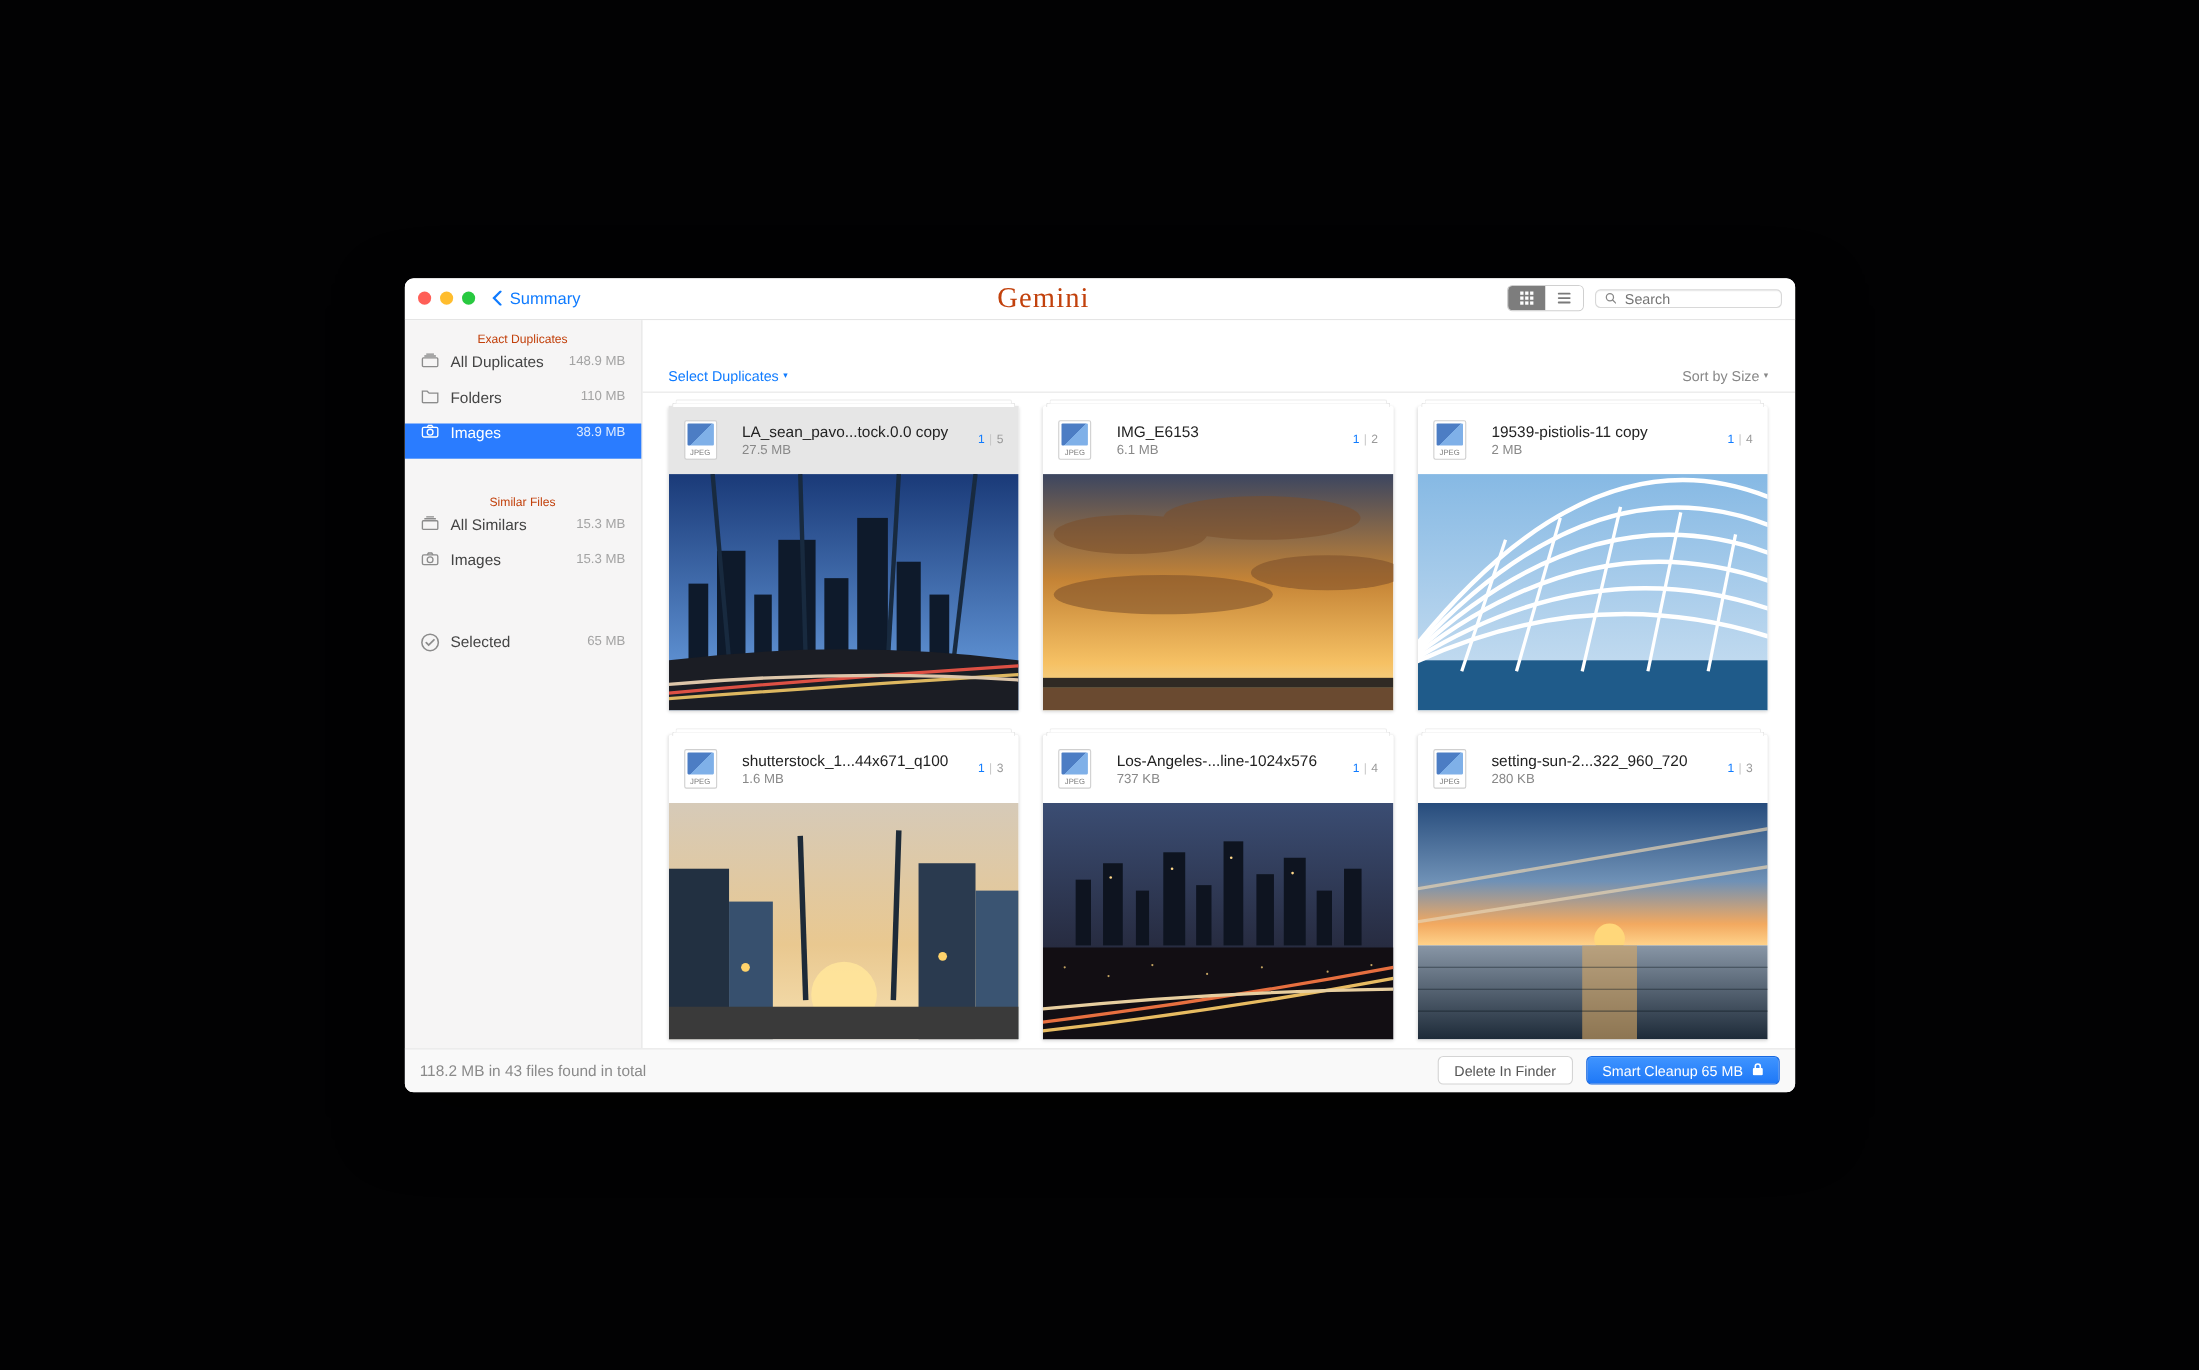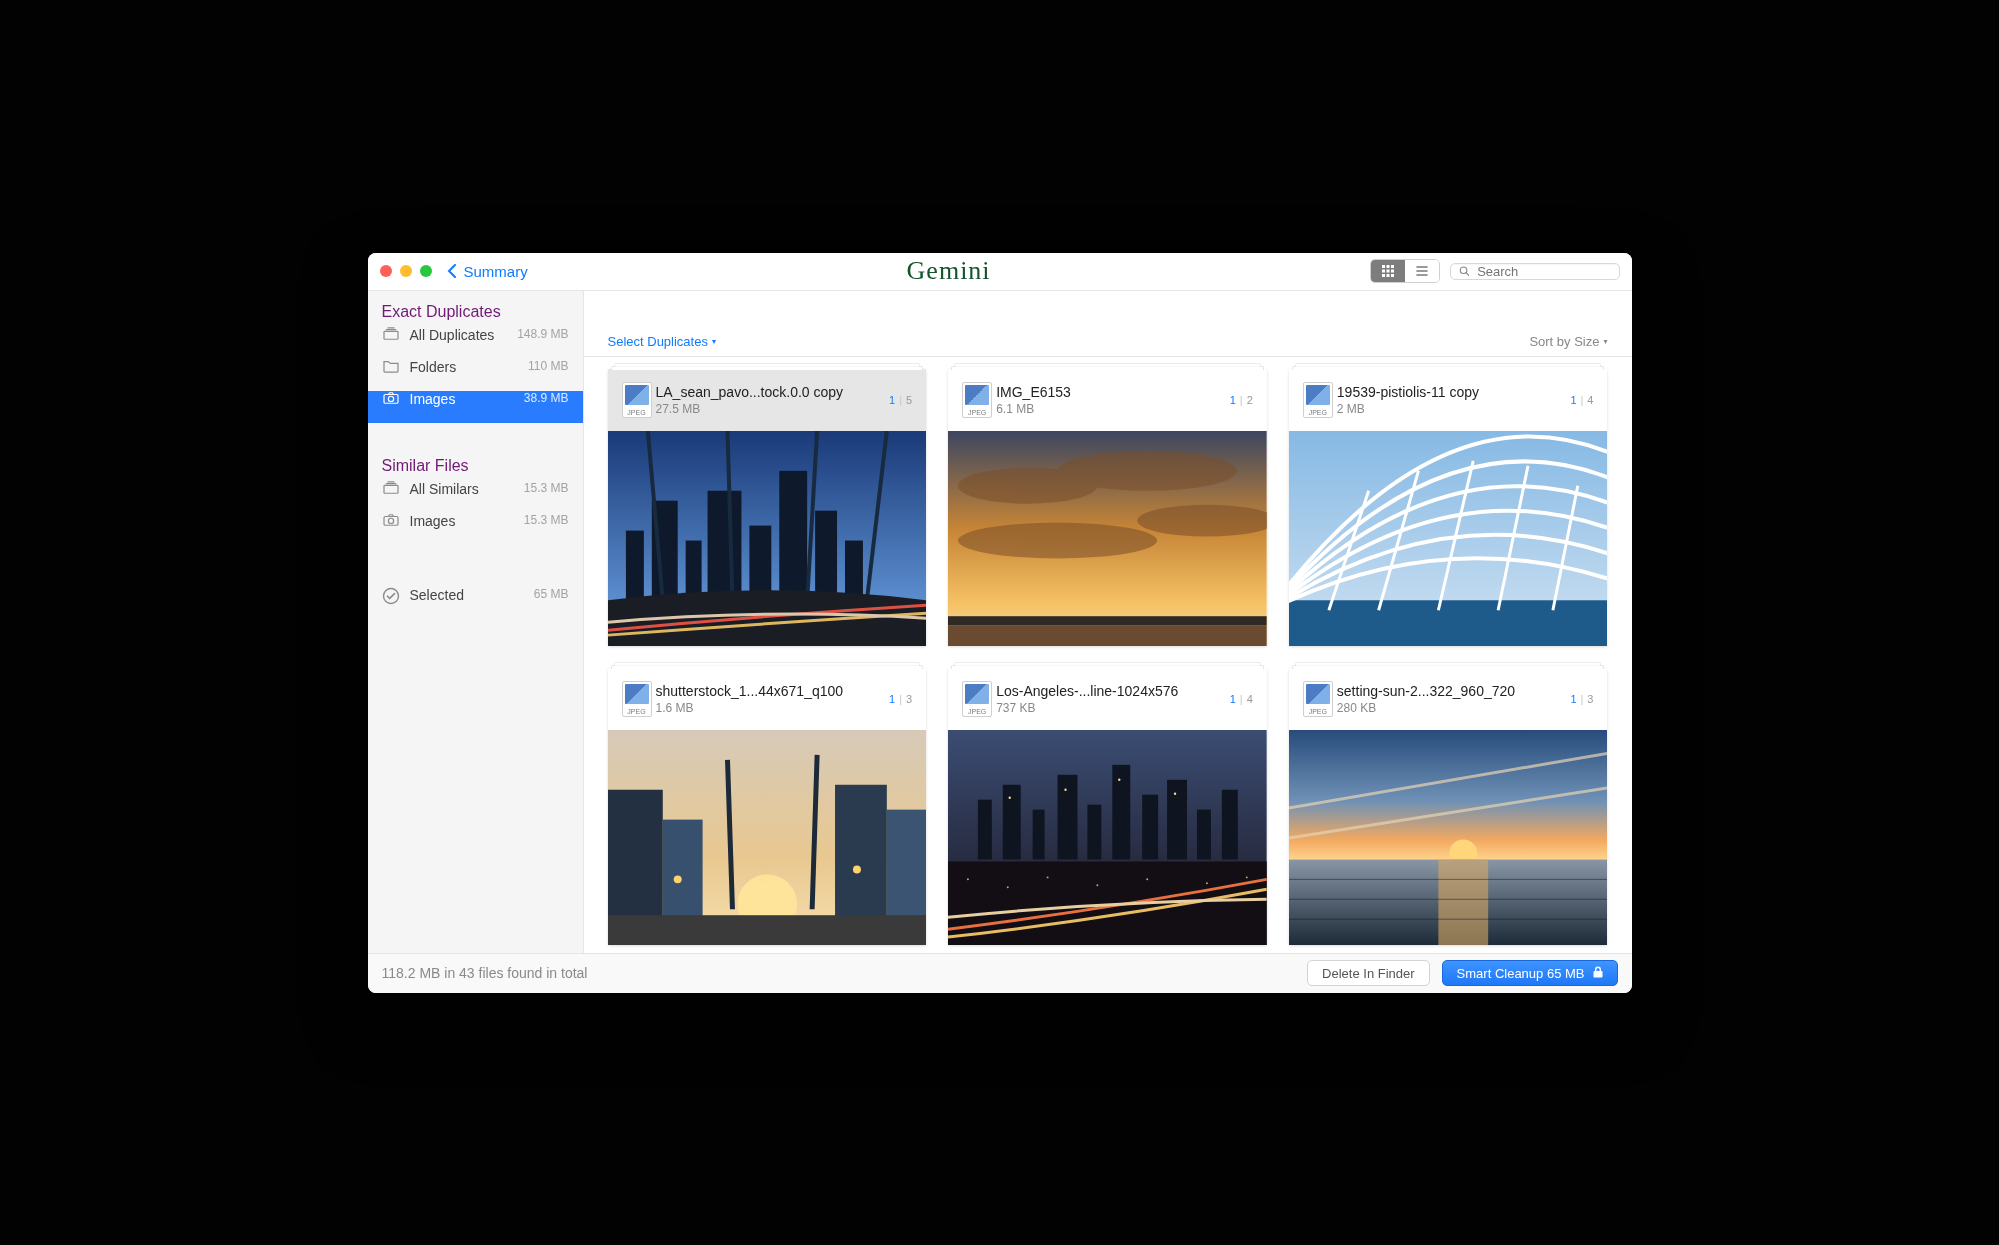--- a/index.html
+++ b/index.html
@@ -44,21 +44,21 @@
     padding: 0 12px;
     gap: 8px;
     background: #fff;
   }
   .traffic { display: flex; gap: 8px; margin-right: 6px; }
   .tl { width: 12px; height: 12px; border-radius: 50%; }
   .tl.red { background:#ff5f57; } .tl.yellow{background:#ffbd2e;} .tl.green{background:#28c940;}
   .back-btn { display:flex; align-items:center; gap:6px; color: var(--blue-bright); cursor:pointer; font-size:15px;}
   .back-btn svg { width: 12px; height: 14px; }
   .title-center { flex:1; display:flex; justify-content:center; align-items:center; color:#b8b8b8;}
-  .gemini-logo { font-family: "Brush Script MT", cursive; font-size: 26px; line-height:1; color:#14532d; letter-spacing:1px;}
+  .gemini-logo { font-family: "Brush Script MT", cursive; font-size: 26px; line-height:1; color:#c2410c; letter-spacing:1px;}
   .toolbar-right { display:flex; gap:10px; align-items:center; }
   .view-seg {
     display:flex; border:1px solid #d0d0d0; border-radius:5px; overflow:hidden; height:24px;
   }
   .seg-btn { width:34px; display:flex; align-items:center; justify-content:center; background:#fff; }
   .seg-btn.active { background:#7d7d7d; color:#fff; }
   .seg-btn svg { width:14px; height:14px; }
   .search-wrap {
     display:flex; align-items:center; gap:6px;
     background:#fff; border:1px solid #d8d8d8; border-radius:5px;
@@ -71,21 +71,21 @@
   
   .body { flex:1; display:flex; overflow:hidden; }
   .sidebar {
     width: 216px; flex-shrink:0;
     background: var(--sidebar-bg);
     border-right: 1px solid var(--grey-border);
     display:flex; flex-direction:column;
     padding-top: 8px;
   }
   .side-section-title {
-    font-size: 16px; color:#701a75; padding: 4px 14px 6px; font-weight:400;
+    font-size: 11px; color:#c2410c; padding: 4px 14px 6px; font-weight:400;text-align:center;
   }
   .side-item {
     display:flex; align-items:flex-start; gap:10px;
     height: 32px; padding: 0 14px;
     color:#444; font-size:14px; cursor:pointer;
   }
   .side-item .icon { width:18px; display:flex; justify-content:center; color:#8c8c8c;}
   .side-item .label { flex:1; }
   .side-item .meta { font-size:12px; color:#a3a3a3;}
   .side-item.active { background: #2a7cff; color:#fff; }
@@ -114,21 +114,21 @@
     box-shadow: 0 1px 3px rgba(0,0,0,.15);
     background:#fff;
     display:flex; flex-direction:column;
   }
   .card::before, .card::after {
     content:""; position:absolute; left:3px; right:3px; top:-3px; height:3px;
     background:#fff; border:1px solid #e5e5e5; border-bottom:none; border-radius:2px 2px 0 0;
   }
   .card::after { left:6px; right:6px; top:-6px; opacity:.7;}
   .card-head {
-    display:flex; align-items:center; gap:4px; padding:10px 14px; height:62px;
+    display:flex; align-items:center; gap:23px; padding:10px 14px; height:62px;
   }
   .card.selected .card-head { background:#e6e6e6; }
   .jpeg-icon {
     width:30px; height:36px; flex-shrink:0;
     display:flex; align-items:flex-end; justify-content:center;
     font-size:7px; color:#7a7a7a;
     background: linear-gradient(#fff,#fff);
     border:1px solid #cfcfcf; border-radius:2px; position:relative;
   }
   .jpeg-icon::before {

